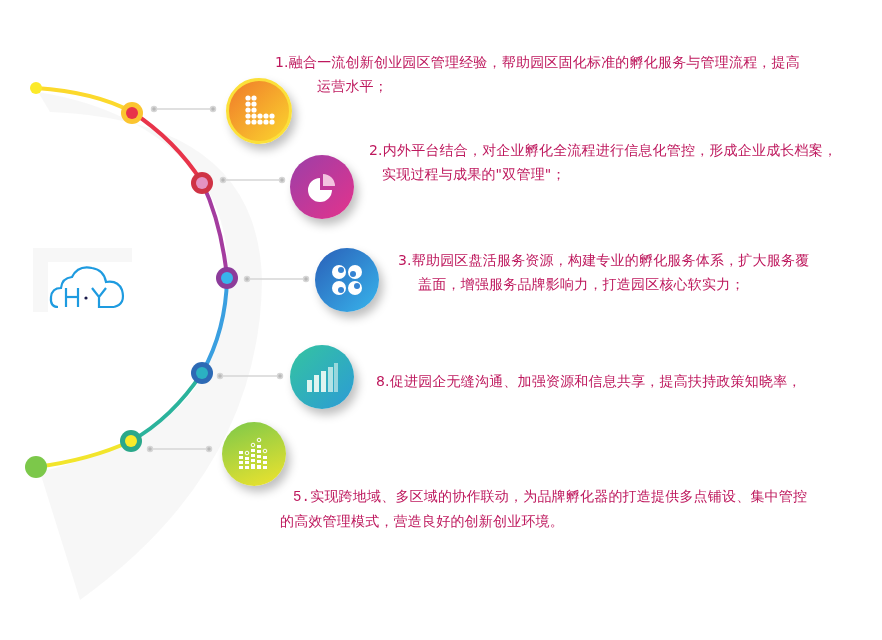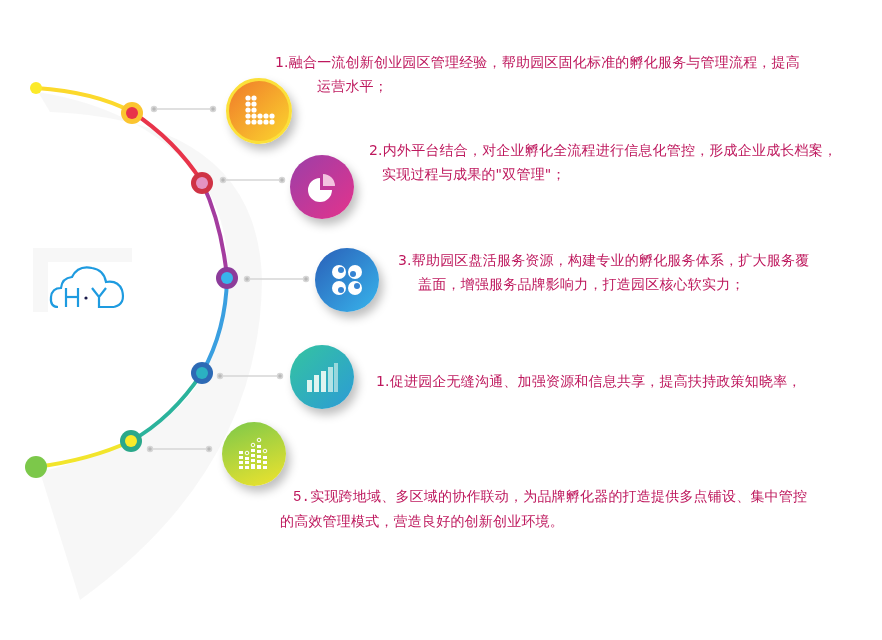--- a/index.html
+++ b/index.html
@@ -173,18 +173,18 @@
 </div>
 <div class="txt" style="left:357px;top:138px;margin-left:12px;">
   <span>2.内外平台结合，对企业孵化全流程进行信息化管控，形成企业成长档案，</span>
   <span class="l2" style="padding-left:13px;">实现过程与成果的"双管理"；</span>
 </div>
 <div class="txt" style="left:398px;top:248px;">
   <span>3.帮助园区盘活服务资源，构建专业的孵化服务体系，扩大服务覆</span>
   <span class="l2" style="padding-left:20px;">盖面，增强服务品牌影响力，打造园区核心软实力；</span>
 </div>
 <div class="txt" style="left:376px;top:369px;">
-  <span>1.促进园企无缝沟通、加强资源和信息共享，提高扶持政策知晓率，</span>
+  <span>8.促进园企无缝沟通、加强资源和信息共享，提高扶持政策知晓率，</span>
 </div>
 <div class="txt" style="left:280px;top:484px;">
   <span style="padding-left:13px;font-family:Liberation Mono, monospace;">5.实现跨地域、多区域的协作联动，为品牌孵化器的打造提供多点铺设、集中管控</span>
   <span class="l2">的高效管理模式，营造良好的创新创业环境。</span>
 </div>
 
 </body></html>

